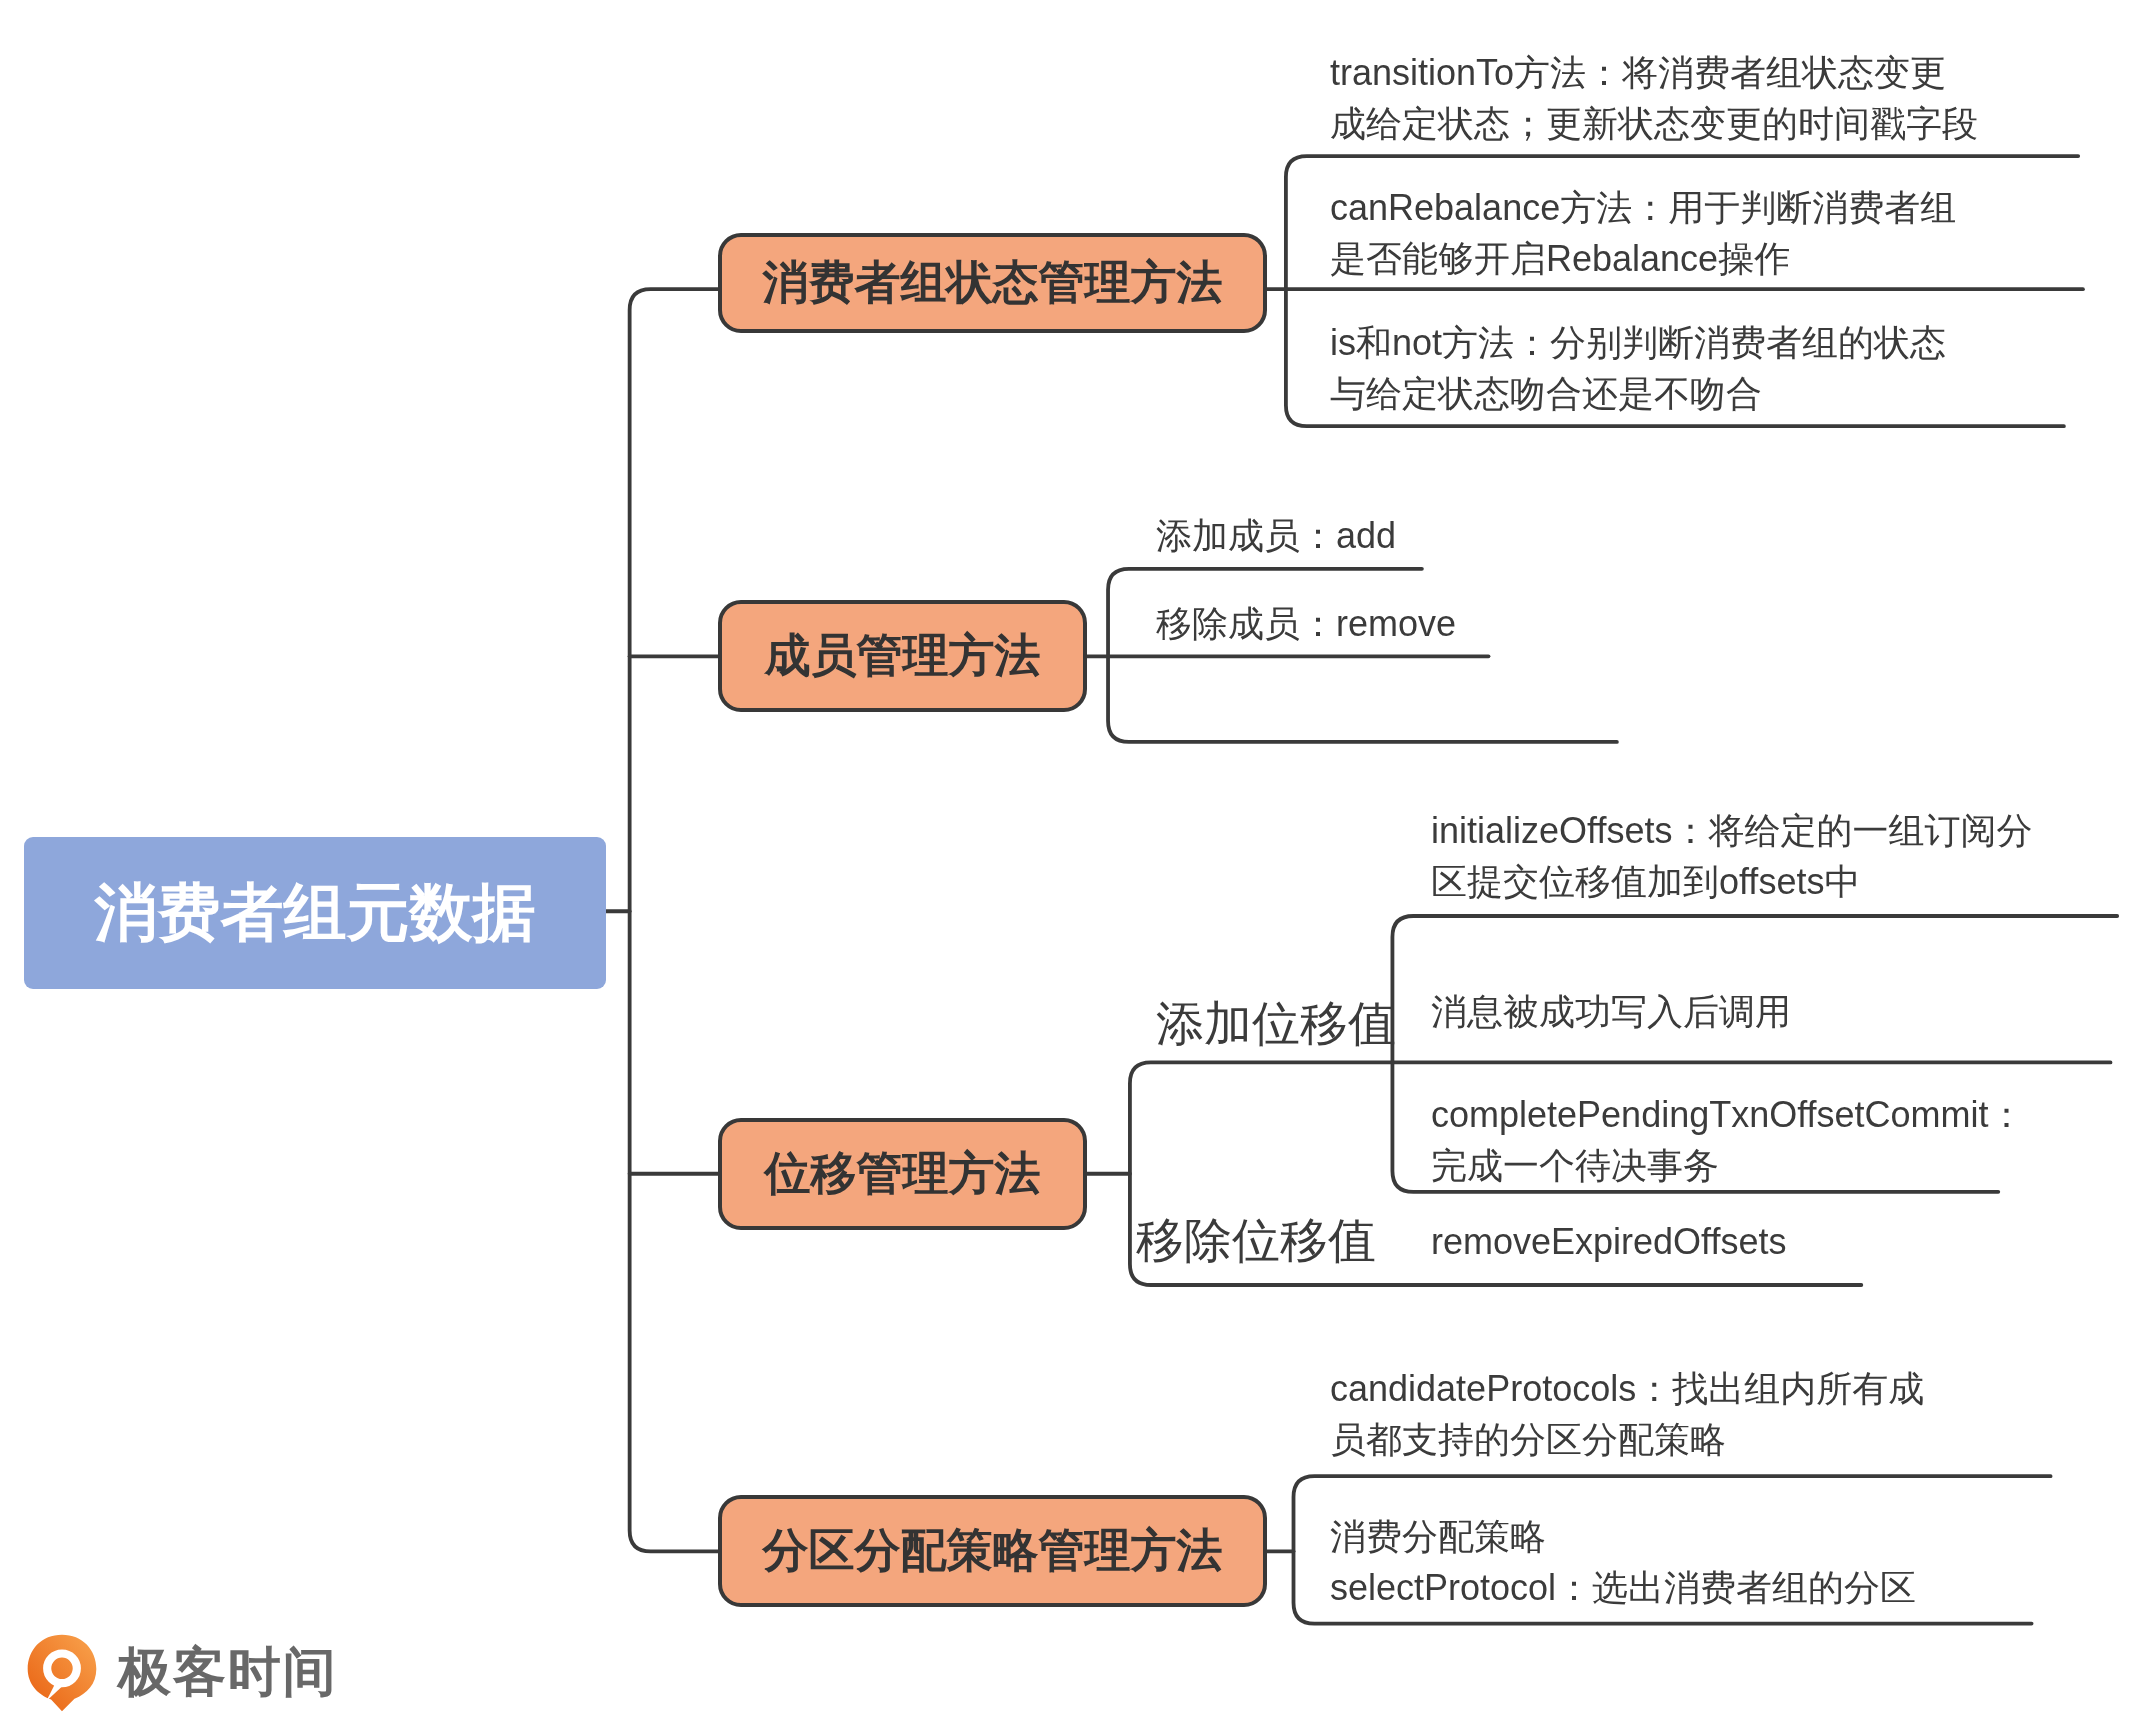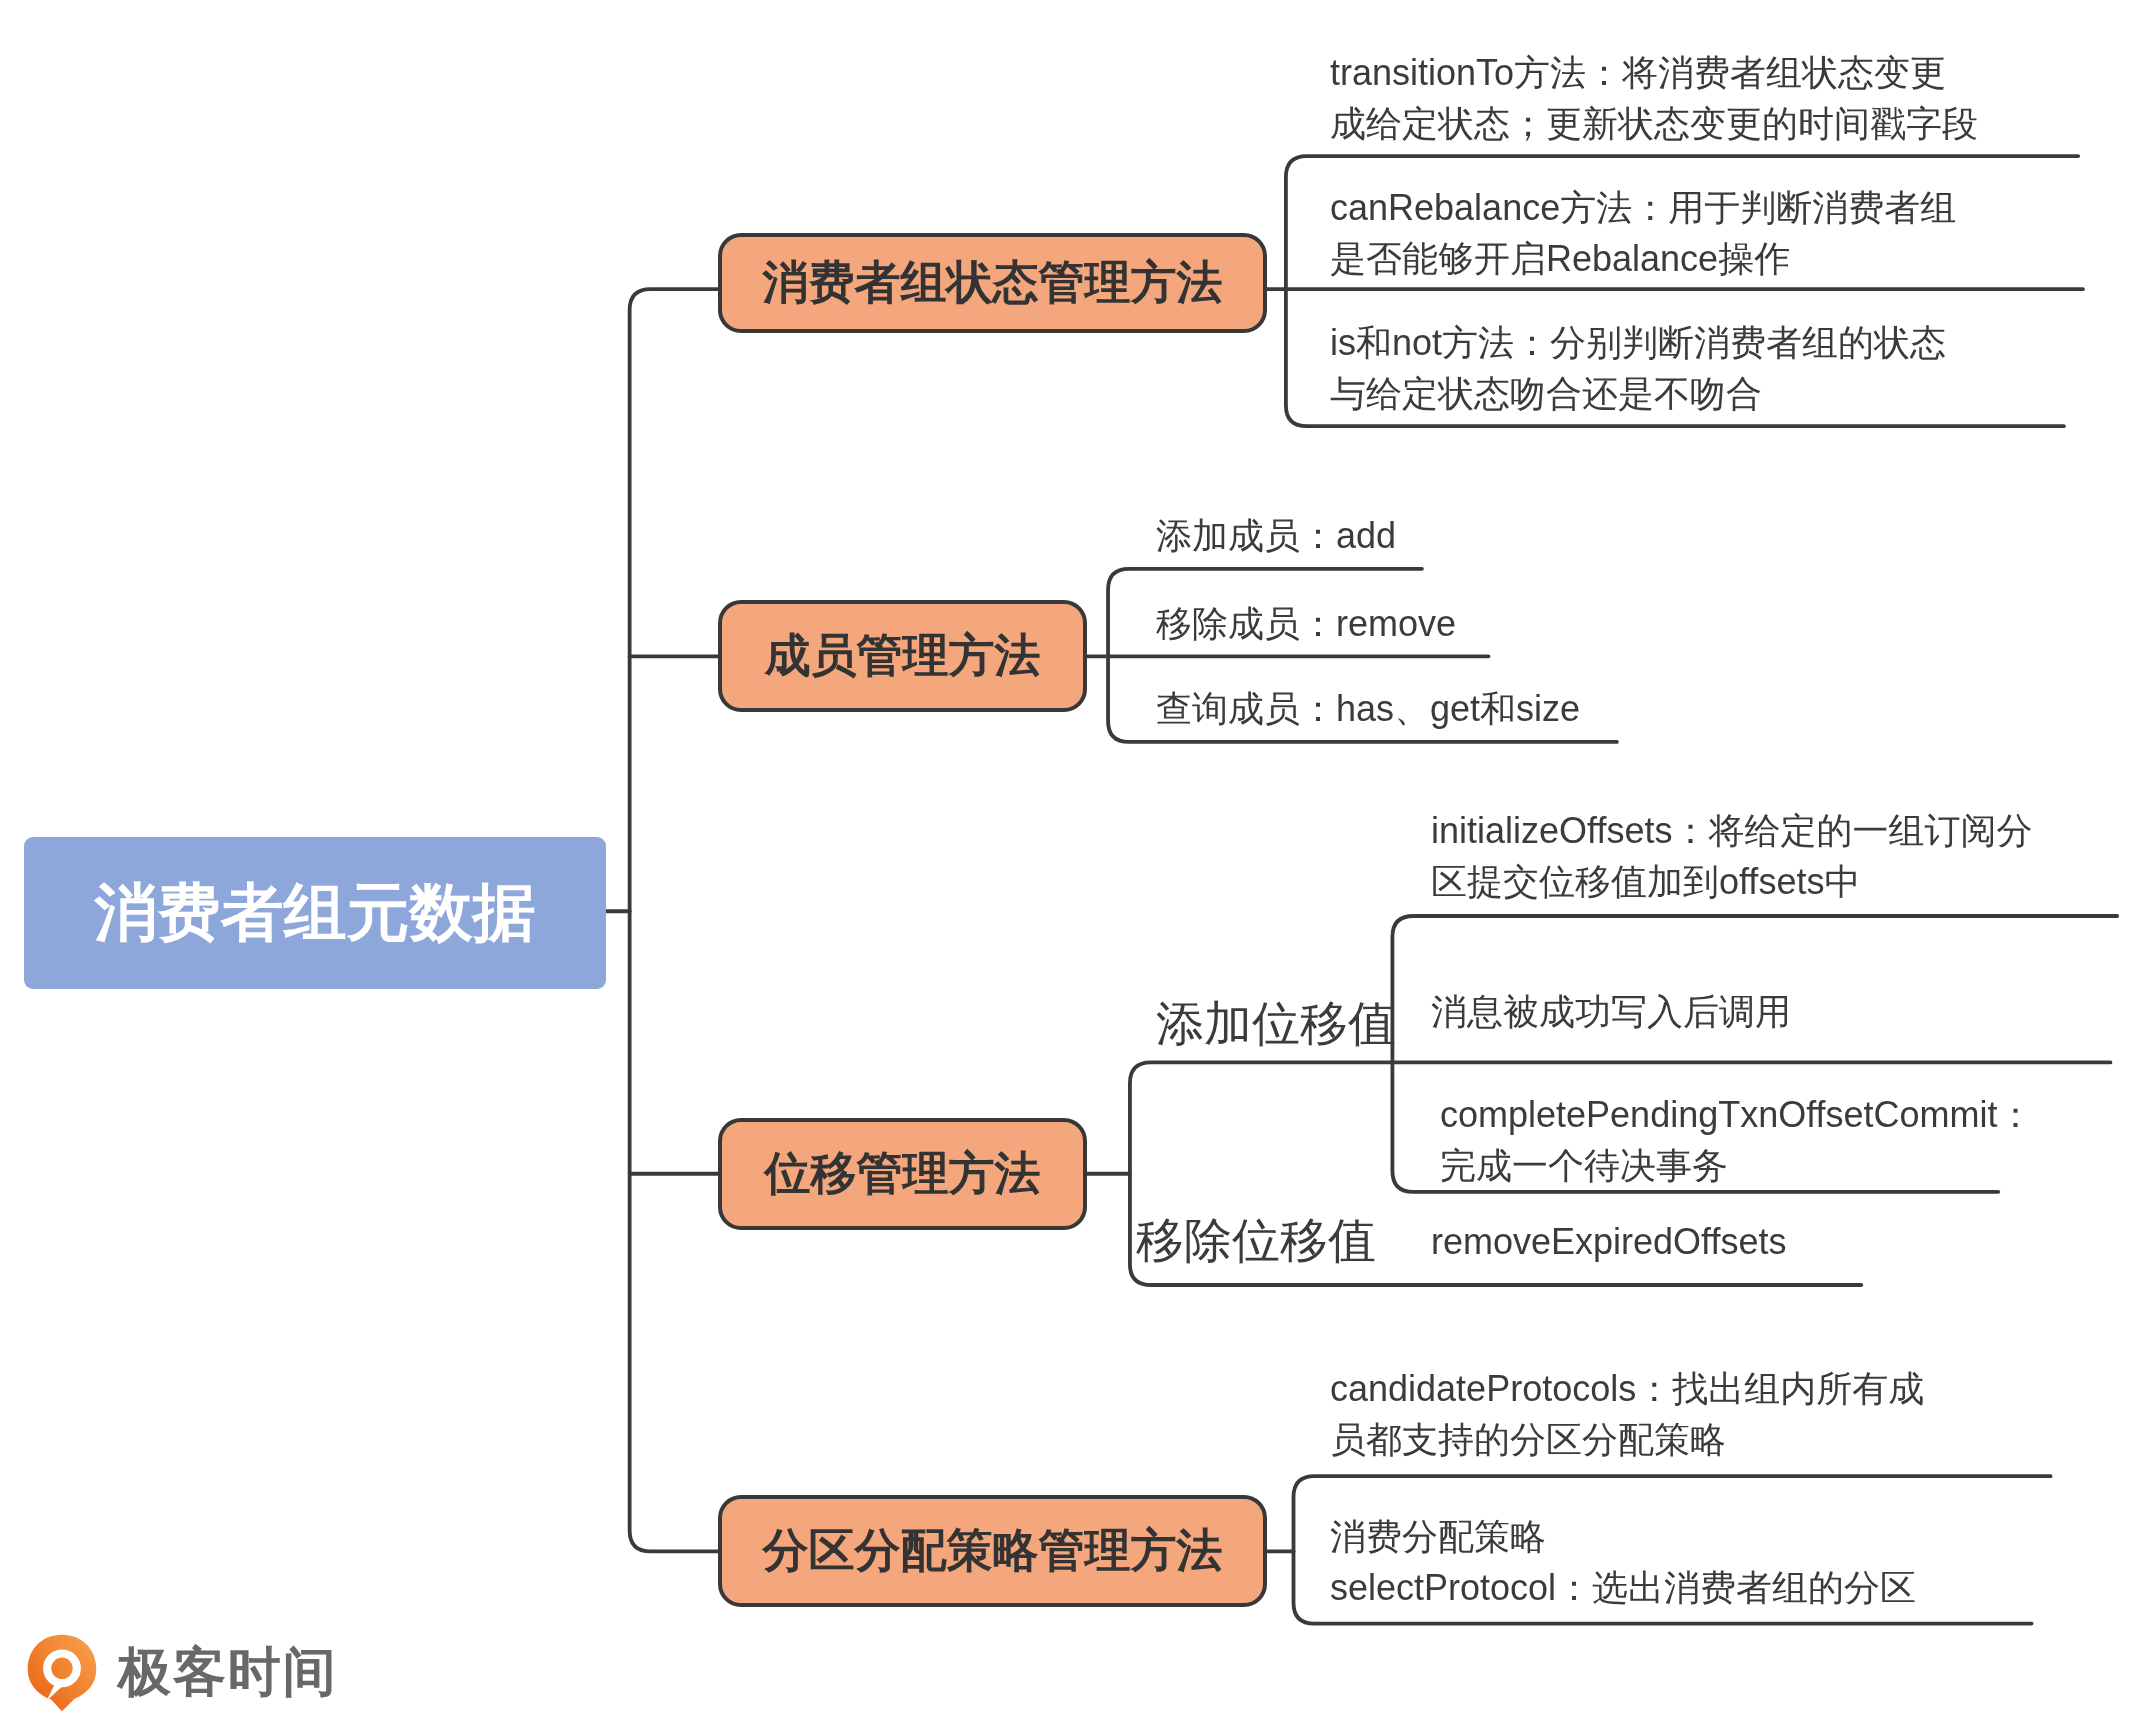--- a/index.html
+++ b/index.html
@@ -114,39 +114,36 @@
     <div>is和not方法：分别判断消费者组的状态</div>
     <div>与给定状态吻合还是不吻合</div>
   </div>
 
   <div class="leaf" style="left:1156px;top:535px;">
     <div>添加成员：add</div>
   </div>
   <div class="leaf" style="left:1156px;top:623px;">
     <div>移除成员：remove</div>
   </div>
-  <div class="leaf" style="left:1156px;top:708px;">
-    <div>查询成员：has、get和size</div>
-  </div>
 
   <div class="sublabel" style="left:1156px;top:1024px;">
     <span>添加位移值</span>
   </div>
   <div class="sublabel" style="left:1136px;top:1241px;">
     <span>移除位移值</span>
   </div>
 
   <div class="leaf" style="left:1431px;top:856px;">
     <div>initializeOffsets：将给定的一组订阅分</div>
     <div>区提交位移值加到offsets中</div>
   </div>
   <div class="leaf" style="left:1431px;top:1011px;">
     <div>消息被成功写入后调用</div>
   </div>
-  <div class="leaf" style="left:1431px;top:1140px;margin-left:9px;">
+  <div class="leaf" style="left:1431px;top:1140px;">
     <div>completePendingTxnOffsetCommit：</div>
     <div>完成一个待决事务</div>
   </div>
   <div class="leaf" style="left:1431px;top:1241px;">
     <div>removeExpiredOffsets</div>
   </div>
 
   <div class="leaf" style="left:1330px;top:1414px;">
     <div>candidateProtocols：找出组内所有成</div>
     <div>员都支持的分区分配策略</div>

